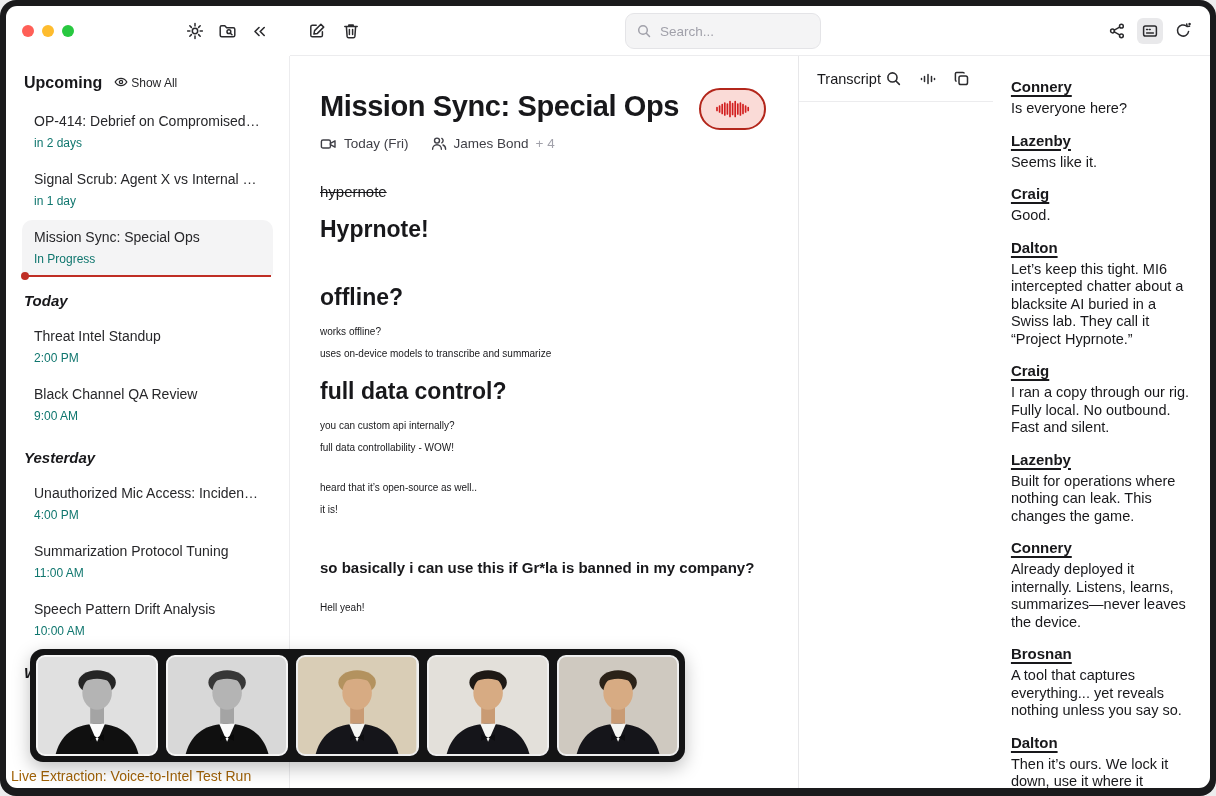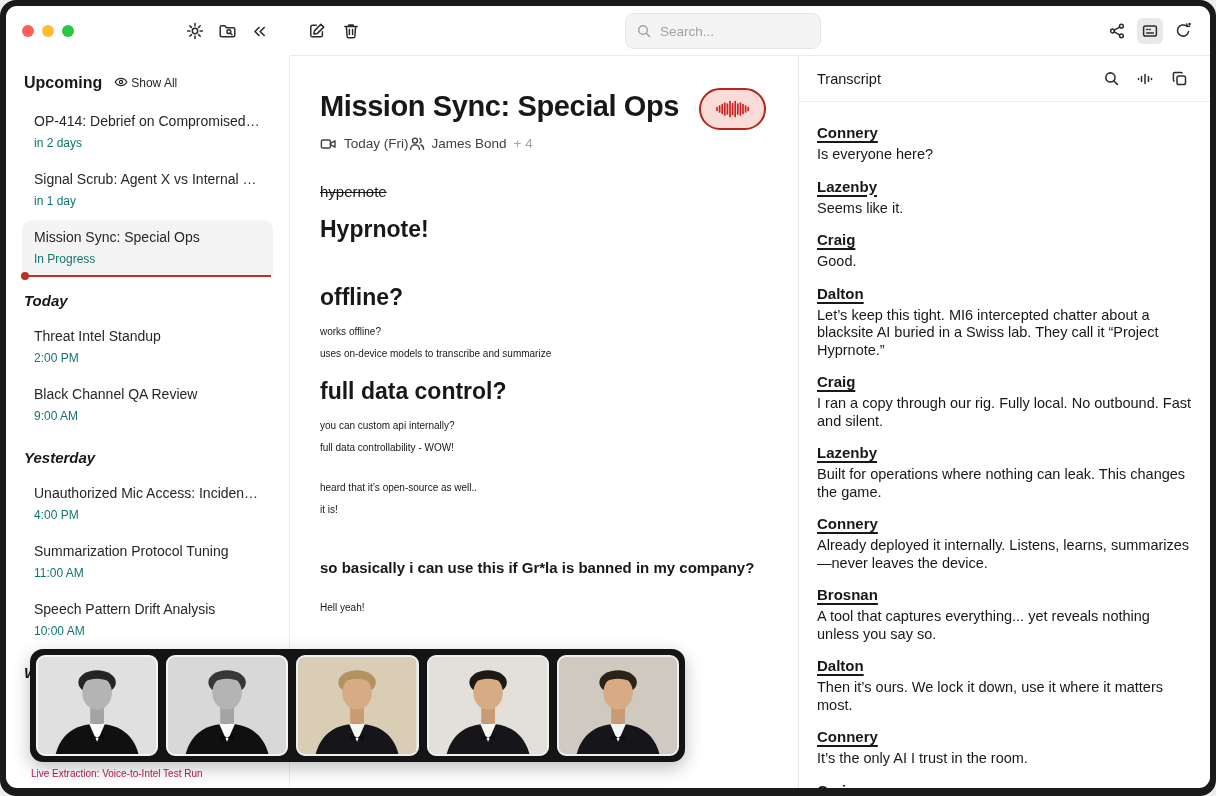--- a/index.html
+++ b/index.html
@@ -21,38 +21,38 @@
   .search { position:absolute; left:335px; top:7px; width:196px; height:36px; background:#f4f4f5; border:1px solid #e4e4e7; border-radius:9px; display:flex; align-items:center; padding:0 10px; gap:8px; }
   .search svg { flex:none; }
   .search input { border:none; outline:none; background:transparent; font-size:13.5px; color:#18181b; width:100%; font-family:inherit; }
   .search input::placeholder { color:#a1a1aa; }
   .tb-right { position:absolute; right:14px; top:0; height:100%; display:flex; align-items:center; gap:7px; }
 
   
   .content { flex:1; display:flex; overflow:hidden; }
   .sidebar { width:284px; flex:none; border-right:1px solid #ececee; padding:10px 16px 0; overflow:hidden; position:relative; }
   .main { flex:1; position:relative; padding:34px 32px 0 30px; overflow:hidden; }
-  .transcript { width:412px; flex:none; border-left:1px solid #e7e7e9; display:flex; flex-direction:column; overflow:hidden; }
+  .transcript { width:412px; flex:none; border-left:1px solid #e7e7e9; display:flex; flex-direction:row; overflow:hidden; }
 
   
   .sb-head { display:flex; align-items:center; gap:12px; margin:8px 2px 12px; }
   .sb-title { font-size:16px; font-weight:700; }
   .show-all { display:flex; align-items:flex-start; gap:3px; background:none; border:none; font-family:inherit; font-size:12px; color:#27272a; cursor:pointer; }
   .sb-item { padding:9px 12px 10px; border-radius:10px; margin-bottom:2px; cursor:pointer; position:relative; }
   .sb-item .t { font-size:14px; color:#27272a; white-space:nowrap; overflow:hidden; text-overflow:ellipsis; }
   .sb-item .s { font-size:12px; color:#0f766e; margin-top:7px; }
   .sb-item.selected { background:#f4f4f5; border-radius:10px 10px 3px 3px; }
   .sb-item.selected::after { content:''; position:absolute; left:2px; right:2px; bottom:-1px; height:2px; background:#bf2e24; }
   .sb-item.selected::before { content:''; position:absolute; left:-1px; bottom:-4px; width:8px; height:8px; border-radius:50%; background:#bf2e24; }
   .sec-label { font-size:15px; font-weight:700; margin:16px 2px 10px;font-style:italic; }
-  .wed-item { position:absolute; left:25px; top:712px; font-size:10px; color:#be185d; white-space:nowrap; cursor:pointer; }
+  .wed-item { position:absolute; left:5px; top:712px; font-size:14px; color:#a16207; white-space:nowrap; cursor:pointer; }
 
   
   .main h1 { font-size:29px; font-weight:700; letter-spacing:-0.4px; cursor:text; }
-  .meta { display:flex; align-items:center; margin-top:13px; }
+  .meta { display:flex; align-items:center; gap:22px; margin-top:13px; }
   .meta-group { display:flex; align-items:center; gap:7px; font-size:13.5px; color:#3f3f46; cursor:pointer; }
   .meta-group .more { color:#a1a1aa; }
   .record { position:absolute; top:32px; right:32px; width:67px; height:42px; border-radius:21px; background:#fadbd7; border:2px solid #b3261b; display:flex; align-items:center; justify-content:center; cursor:pointer; }
   .note-body { margin-top:30px; max-width:470px; }
   .note-body .strike { font-size:15px; text-decoration:line-through; line-height:22px; }
   .note-body h2 { font-size:23px; font-weight:700; margin:12px 0 10px; line-height:28px; }
   .note-body .par { font-size:10px; line-height:22px; }
   .note-body .bold-line { font-size:15px; font-weight:700; line-height:22px; }
   .note-body .sp { height:18px; }
 

